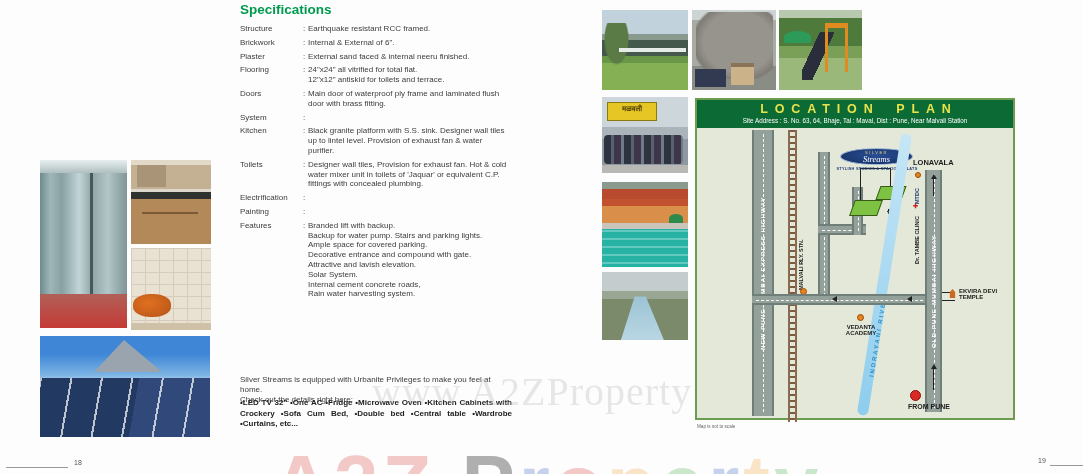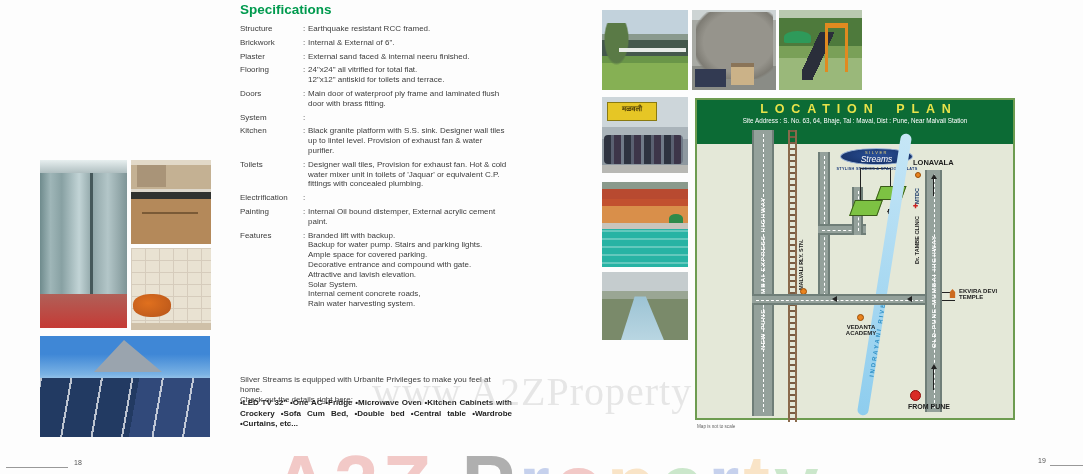--- a/index.html
+++ b/index.html
@@ -71,21 +71,21 @@
 
   .ph-pool { background:linear-gradient(180deg,#8a9a8c 0 8%,#b84a30 8% 20%,#c2512f 20% 28%,#d98f4a 28% 48%,#c9c4bc 48% 55%,#27b3a4 55% 100%); }
   .pool-ripple { left:0; bottom:0; right:0; height:44%; background:repeating-linear-gradient(180deg, rgba(255,255,255,.28) 0 2px, transparent 2px 8px); }
   .pool-umbrella { right:6%; top:38%; width:16%; height:10%; background:#2e8a4a; border-radius:50% 50% 0 0; }
 
   .ph-river { background:linear-gradient(180deg,#c5ccce 0 28%,#9aa694 28% 40%,#7a8a6a 40% 100%); }
   .river-water { left:22%; top:36%; width:50%; height:64%; background:linear-gradient(180deg,#9cc3d4,#b9d6e2); clip-path:polygon(32% 0,58% 0,100% 100%,0 100%); }
 
   
   .map-box { left:695px; top:98px; width:320px; height:322px; border:2px solid #6d9c50; background:#e4e8d8; }
-  .map-header { position:absolute; left:0; top:0; right:0; height:44px; background:#0c6b35; text-align:center; }
+  .map-header { position:absolute; left:0; top:0; right:0; height:28px; background:#0c6b35; text-align:center; }
   .map-title { font-size:12.5px; font-weight:bold; color:#e8e34a; letter-spacing:0.55em; word-spacing:0.5em; padding-top:2px; padding-left:8px; }
   .map-sub { font-size:6.3px; color:#ffffff; margin-top:1px; }
 
   .road { position:absolute; background:#94a19b; }
   .road-v { box-shadow: inset 2px 0 0 #6f7e78, inset -2px 0 0 #6f7e78; }
   .road-h { box-shadow: inset 0 2px 0 #6f7e78, inset 0 -2px 0 #6f7e78; }
   .road-v::after { content:""; position:absolute; left:50%; top:4px; bottom:4px; border-left:1px dashed #ffffff; }
   .road-h::after { content:""; position:absolute; top:50%; left:4px; right:4px; border-top:1px dashed #ffffff; }
 
   .rail { position:absolute; border-left:2px solid #8a6a4c; border-right:2px solid #8a6a4c;
@@ -102,21 +102,21 @@
   .dot-orange { background:#e8821e; border:1px solid #9a4e08; }
   .dot-red { background:#d92b25; border:1px solid #8a0f0c; }
 
   .plot { position:absolute; background:#7dc243; border:1px solid #3a5a1a; transform:skewX(-20deg); }
   .cline { position:absolute; background:#222; }
 
   .logo-oval { position:absolute; width:73px; height:17px; border-radius:50%;
     background:radial-gradient(ellipse at 50% 40%, #2a4f96, #132c5e); border:1px solid #9ab4d8;
     text-align:center; color:#fff; }
   .logo-top { font-size:4px; letter-spacing:1.5px; color:#e8d27a; line-height:5px; padding-top:1px; }
-  .logo-name { font-family:Liberation Sans, sans-serif; font-style:italic; font-size:8.5px; line-height:8px; }
+  .logo-name { font-family:Liberation Serif, serif; font-style:italic; font-size:8.5px; line-height:8px; }
   .logo-tagline { position:absolute; font-size:3.8px; font-weight:bold; color:#1a3a7a; letter-spacing:.3px; text-align:center; }
 
   .cross { position:absolute; color:#cc2222; font-size:6px; font-weight:bold; }
   .temple-icon { position:absolute; width:7px; height:9px; background:#cc6a1e;
     clip-path:polygon(50% 0, 88% 32%, 88% 100%, 12% 100%, 12% 32%); }
   .arrow-up { position:absolute; width:0; height:0; border-left:3px solid transparent; border-right:3px solid transparent; border-bottom:5px solid #222; }
   .stem-v { position:absolute; width:1px; background:#222; }
   .arrow-left { position:absolute; width:0; height:0; border-top:3px solid transparent; border-bottom:3px solid transparent; border-right:5px solid #222; }
   .star { position:absolute; width:5px; height:5px; background:#222; transform:rotate(45deg); }
   .star::after { content:""; position:absolute; left:0; top:0; width:5px; height:5px; background:#222; transform:rotate(45deg); }
@@ -180,22 +180,20 @@
 water mixer unit in toilets of 'Jaquar' or equivalent C.P.
 fittings with concealed plumbing.</span>
       </div>
     <div class="spec-row">
         <span class="spec-label">Electrification</span>
         <span class="spec-colon">:</span>
       </div>
     <div class="spec-row">
         <span class="spec-label">Painting</span>
         <span class="spec-colon">:</span>
-        <span class="spec-value">Internal Oil bound distemper, External acrylic cement
-paint.</span>
       </div>
     <div class="spec-row">
         <span class="spec-label">Features</span>
         <span class="spec-colon">:</span>
         <span class="spec-value">Branded lift with backup.
 Backup for water pump. Stairs and parking lights.
 Ample space for covered parking.
 Decorative entrance and compound with gate.
 Attractive and lavish elevation.
 Solar System.

